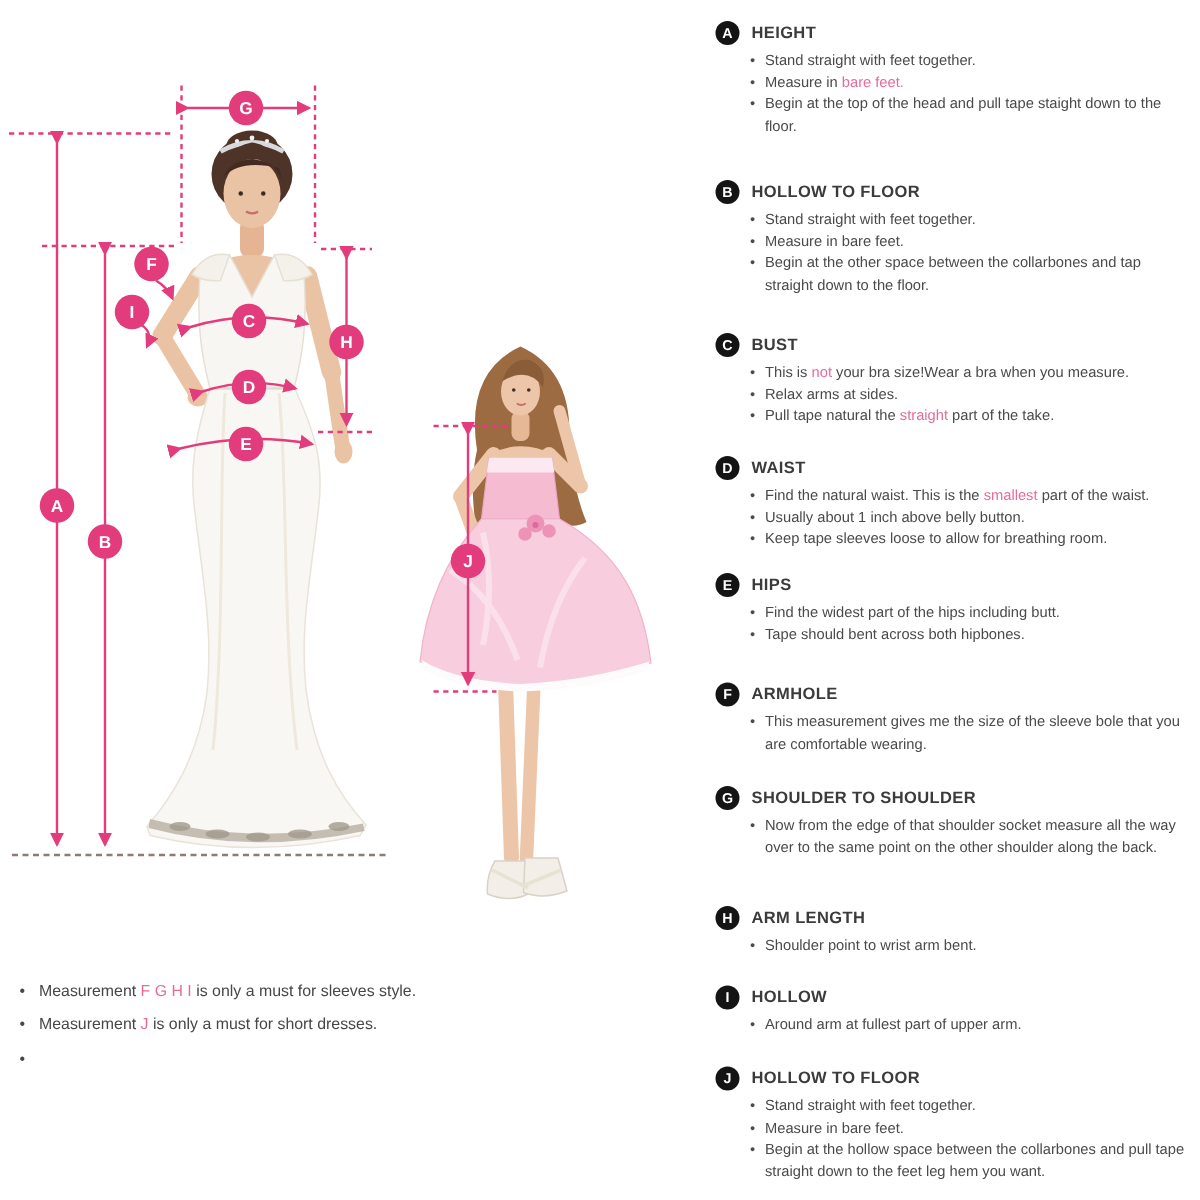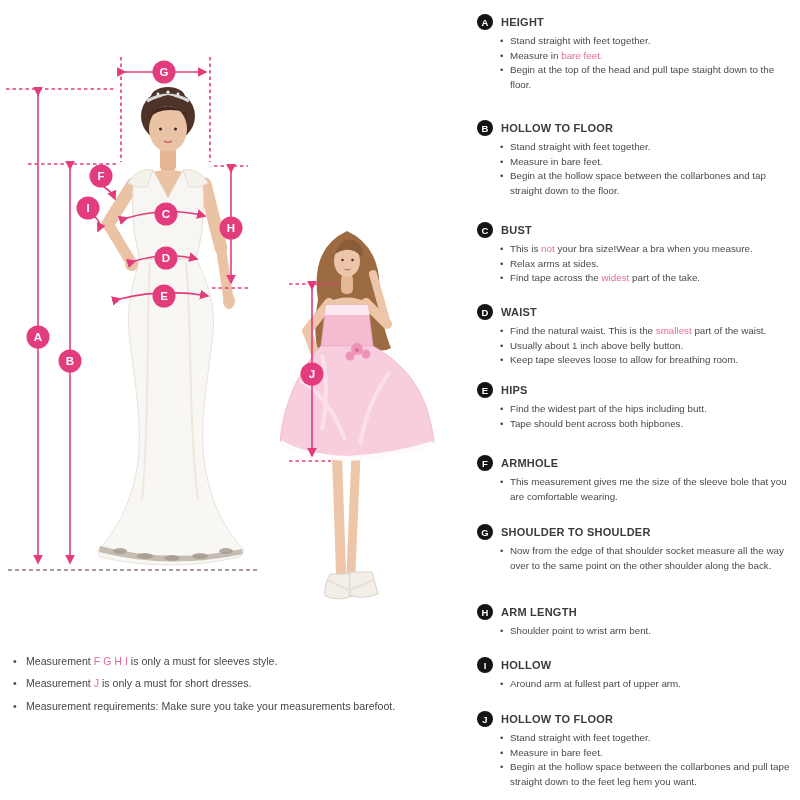--- a/index.html
+++ b/index.html
@@ -248,41 +248,41 @@
           <div class="bullet">
             <span class="dot">•</span>
             <span class="btext"><span>Stand straight with feet together.</span></span>
           </div>
           <div class="bullet">
             <span class="dot">•</span>
             <span class="btext"><span>Measure in bare feet.</span></span>
           </div>
           <div class="bullet">
             <span class="dot">•</span>
-            <span class="btext"><span>Begin at the hollow space between  the collarbones and tap straight down to the floor.</span></span>
+            <span class="btext"><span>Begin at the other space between  the collarbones and tap straight down to the floor.</span></span>
           </div>
         </div>
       </div>
       <div class="section" style="top: 222px;">
         <div class="sec-head">
           <span class="sec-circle">C</span>
           <span class="sec-title">BUST</span>
         </div>
         <div class="bullets">
           <div class="bullet">
             <span class="dot">•</span>
             <span class="btext"><span>This is </span><span class="hl">not</span><span> your bra size!Wear a bra when you measure.</span></span>
           </div>
           <div class="bullet">
             <span class="dot">•</span>
             <span class="btext"><span>Relax arms at sides.</span></span>
           </div>
           <div class="bullet">
             <span class="dot">•</span>
-            <span class="btext"><span>Find tape across the </span><span class="hl">widest</span><span> part of the take.</span></span>
+            <span class="btext"><span>Pull tape natural the </span><span class="hl">straight</span><span> part of the take.</span></span>
           </div>
         </div>
       </div>
       <div class="section" style="top: 304px;">
         <div class="sec-head">
           <span class="sec-circle">D</span>
           <span class="sec-title">WAIST</span>
         </div>
         <div class="bullets">
           <div class="bullet">
@@ -389,17 +389,17 @@
       <div class="note">
         <span class="dot">•</span>
         <span class="ntext"><span>Measurement </span><span class="hl">F G H I</span><span> is only a must for sleeves style.</span></span>
       </div>
       <div class="note">
         <span class="dot">•</span>
         <span class="ntext"><span>Measurement </span><span class="hl">J</span><span> is only a must for short dresses.</span></span>
       </div>
       <div class="note">
         <span class="dot">•</span>
-        <span class="ntext"><span>Measurement requirements: Make sure you take your measurements barefoot.</span></span>
+        <span class="ntext"></span>
       </div>
     </div>
 
 </div>
 
 </body></html>

